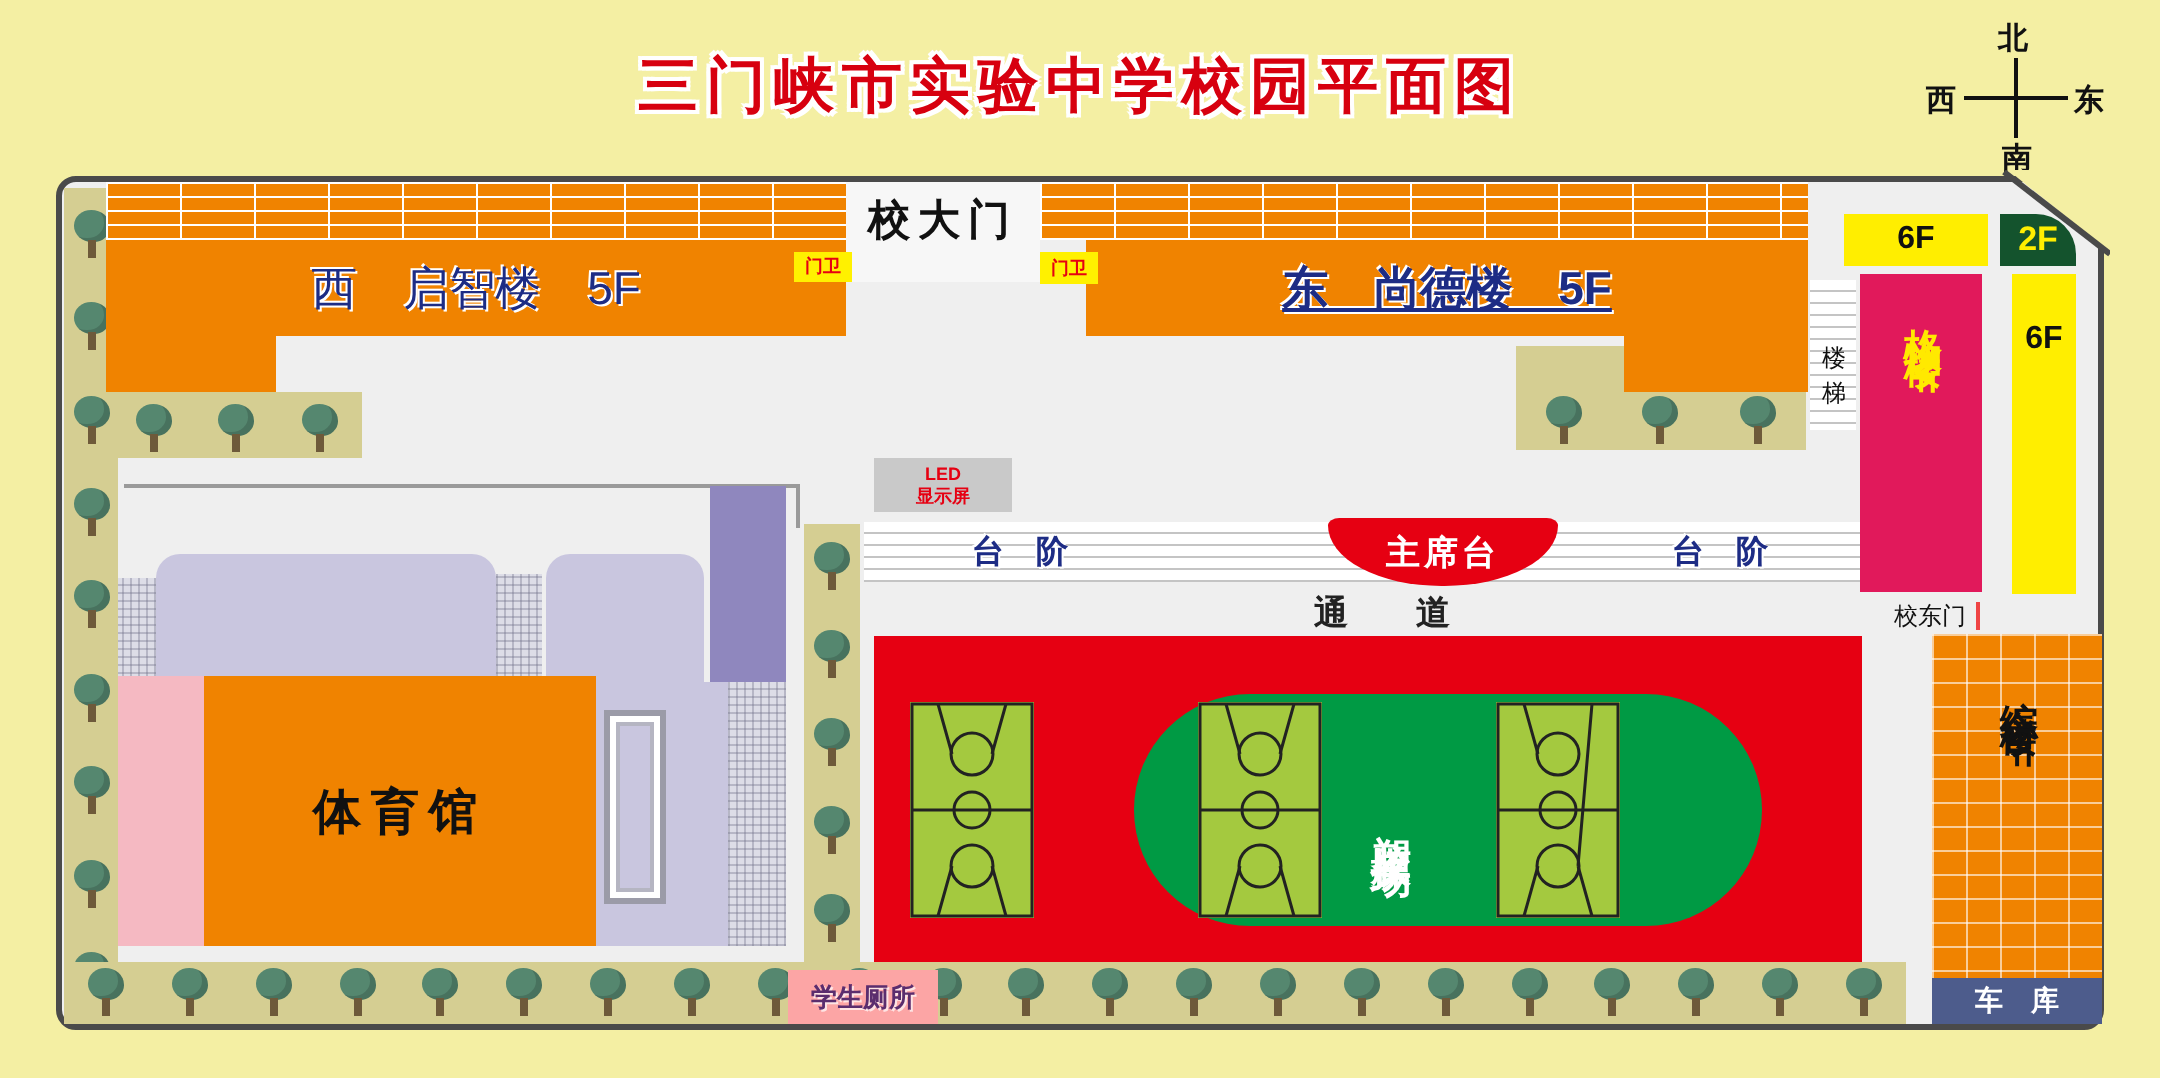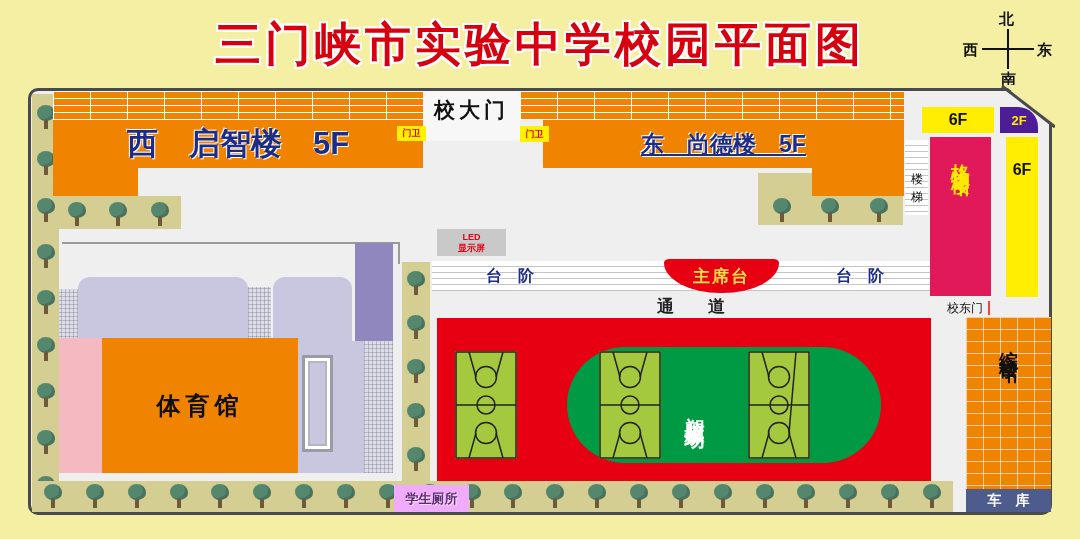--- a/index.html
+++ b/index.html
@@ -3,21 +3,21 @@
 <meta charset="utf-8">
 <style>
   html,body{margin:0;padding:0;}
   body{width:1080px;height:539px;position:relative;overflow:hidden;
        background:#F4EFA3;font-family:"Liberation Sans",sans-serif;}
   .abs{position:absolute;box-sizing:border-box;}
   .lbl{white-space:pre;display:flex;align-items:center;justify-content:center;}
 
   
   .title{left:0;top:8px;width:1080px;height:72px;text-align:center;
-    font-size:46px;font-weight:900;color:#D7000F;letter-spacing:4px;line-height:72px;
+    font-size:30px;font-weight:900;color:#D7000F;letter-spacing:4px;line-height:72px;
     text-shadow:-2px 0 #fff,2px 0 #fff,0 -2px #fff,0 2px #fff,-2px -2px #fff,2px 2px #fff,-2px 2px #fff,2px -2px #fff;}
 
   
   .compass{left:955px;top:10px;width:100px;height:80px;font-size:15px;font-weight:bold;color:#111;}
   .compass .n{left:44px;top:0px;}  .compass .s{left:46px;top:60px;}
   .compass .w{left:8px;top:31px;}  .compass .e{left:82px;top:31px;}
   .compass .vline{left:52px;top:19px;width:2px;height:40px;background:#111;}
   .compass .hline{left:27px;top:38px;width:52px;height:2px;background:#111;}
 
   
@@ -112,33 +112,33 @@
     <i class="tree"></i>
     <i class="tree"></i>
     <i class="tree"></i>
   </div>
 
 <div class="abs gridO" style="left:53px;top:91px;width:370px;height:29px;"></div>
 <div class="abs" style="left:423px;top:91px;width:97px;height:50px;background:#F7F7F7;"></div>
 <div class="abs lbl" style="left:425px;top:95px;width:93px;height:30px;font-size:21px;font-weight:900;color:#111;letter-spacing:4px;">校大门</div>
 <div class="abs gridO" style="left:520px;top:91px;width:384px;height:29px;"></div>
 
-<div class="abs orange lbl navy" style="left:53px;top:120px;width:370px;height:48px;font-size:31px;font-weight:700;">西　启智楼　5F</div>
+<div class="abs orange lbl navy" style="left:53px;top:120px;width:370px;height:48px;font-size:23px;font-weight:400;">西　启智楼　5F</div>
 <div class="abs orange" style="left:53px;top:168px;width:85px;height:28px;"></div>
 
 <div class="abs orange lbl navy" style="left:543px;top:120px;width:361px;height:48px;font-size:23px;font-weight:900;text-decoration:underline;">东　尚德楼　5F</div>
 <div class="abs orange" style="left:812px;top:168px;width:92px;height:28px;"></div>
 
 <div class="abs guard" style="left:397px;top:126px;width:29px;height:15px;">门卫</div>
 <div class="abs guard" style="left:520px;top:126px;width:29px;height:16px;">门卫</div>
 
 <div class="abs lines lbl vtext" style="left:905px;top:140px;width:23px;height:75px;background-color:#fff;font-size:12px;color:#111;letter-spacing:18px;padding-top:6px;">楼梯</div>
 
 <div class="abs lbl" style="left:922px;top:107px;width:72px;height:26px;background:#FFEE00;font-size:16px;font-weight:900;color:#111;">6F</div>
-<div class="abs lbl" style="left:1000px;top:107px;width:38px;height:26px;background:#4c1d95;border-radius:0 20px 0 0;font-size:13px;font-weight:900;color:#FFEE00;">2F</div>
+<div class="abs lbl" style="left:1000px;top:107px;width:38px;height:26px;background:#14532d;border-radius:0 20px 0 0;font-size:17px;font-weight:900;color:#FFEE00;">2F</div>
 <div class="abs" style="left:1006px;top:137px;width:32px;height:160px;background:#FFEE00;text-align:center;font-size:16px;font-weight:900;color:#111;padding-top:24px;">6F</div>
 
 <div class="abs" style="left:930px;top:137px;width:61px;height:159px;background:#E1195B;display:flex;flex-direction:column;align-items:center;justify-content:flex-start;gap:12px;padding-top:12px;">
   <span class="vtext" style="color:#FFE900;font-weight:900;font-size:19px;letter-spacing:5px;">格物楼</span>
   <span class="vtext" style="color:#FFE900;font-weight:900;font-size:18px;">3F</span>
 </div>
 
 <div class="abs lbl" style="left:942px;top:301px;width:48px;height:14px;font-size:12px;color:#111;border-right:2px solid #ef4444;">校东门</div>
 
 <div class="abs gridB" style="left:966px;top:317px;width:85px;height:172px;display:flex;flex-direction:column;align-items:center;justify-content:flex-start;gap:16px;padding-top:18px;">
@@ -148,21 +148,21 @@
 <div class="abs lbl" style="left:966px;top:489px;width:85px;height:23px;background:#4D5C8C;color:#fff;font-size:14px;font-weight:bold;">车　库</div>
 
 <div class="abs" style="left:437px;top:229px;width:69px;height:27px;background:#C9C9C9;display:flex;flex-direction:column;align-items:center;justify-content:center;line-height:1.15;">
   <span style="font-size:9px;font-weight:bold;color:#E60012;text-align:right;">LED</span>
   <span style="font-size:9px;font-weight:bold;color:#E60012;">显示屏</span>
 </div>
 
 <div class="abs lines" style="left:432px;top:261px;width:498px;height:30px;background-color:#fff;"></div>
 <div class="abs lbl navy" style="left:455px;top:266px;width:110px;height:20px;font-size:16px;font-weight:900;">台　阶</div>
 <div class="abs lbl navy" style="left:805px;top:266px;width:110px;height:20px;font-size:16px;font-weight:900;">台　阶</div>
-<div class="abs lbl" style="left:664px;top:259px;width:115px;height:34px;background:#E60012;border-radius:6px 6px 60px 60px / 4px 4px 32px 32px;color:#fde047;font-size:17px;font-weight:900;letter-spacing:2px;">主席台</div>
+<div class="abs lbl" style="left:664px;top:259px;width:115px;height:34px;background:#E60012;border-radius:6px 6px 60px 60px / 4px 4px 32px 32px;color:#ffffff;font-size:17px;font-weight:900;letter-spacing:2px;">主席台</div>
 <div class="abs lbl" style="left:601px;top:296px;width:180px;height:20px;font-size:17px;color:#222;font-weight:bold;">通　　道</div>
 
 <div class="abs" style="left:437px;top:318px;width:494px;height:163px;background:#E60012;"></div>
 <div class="abs" style="left:567px;top:347px;width:314px;height:116px;background:#009A44;border-radius:58px;"></div>
 
 <div class="abs court" style="left:455px;top:351px;width:62px;height:108px;">
   <svg viewBox="0 0 62 108">
       <g fill="none" stroke="#222" stroke-width="1.5">
     <rect x="1" y="1" width="60" height="106"></rect>
         <line x1="1" y1="54" x2="61" y2="54"></line>
@@ -216,18 +216,18 @@
     <i class="tree"></i>
     <i class="tree"></i>
     <i class="tree"></i>
     <i class="tree"></i>
     <i class="tree"></i>
     <i class="tree"></i>
     <i class="tree"></i>
     <i class="tree"></i>
     <i class="tree"></i>
   </div>
-<div class="abs lbl" style="left:394px;top:485px;width:75px;height:27px;background:#f0abfc;font-size:13px;font-weight:900;color:#5B2D6E;text-shadow:1px 1px 0 rgba(255,255,255,.7);">学生厕所</div>
+<div class="abs lbl" style="left:394px;top:485px;width:75px;height:27px;background:#fca5a5;font-size:13px;font-weight:900;color:#5B2D6E;text-shadow:1px 1px 0 rgba(255,255,255,.7);">学生厕所</div>
 
 <svg class="abs" style="left:999px;top:85px;" width="56" height="44">
   <polygon points="5,0 56,0 56,41" fill="#F4EFA3"></polygon>
   <line x1="3" y1="1" x2="56" y2="42" stroke="#4A4A4A" stroke-width="3"></line>
 </svg>
 
 </body></html>

